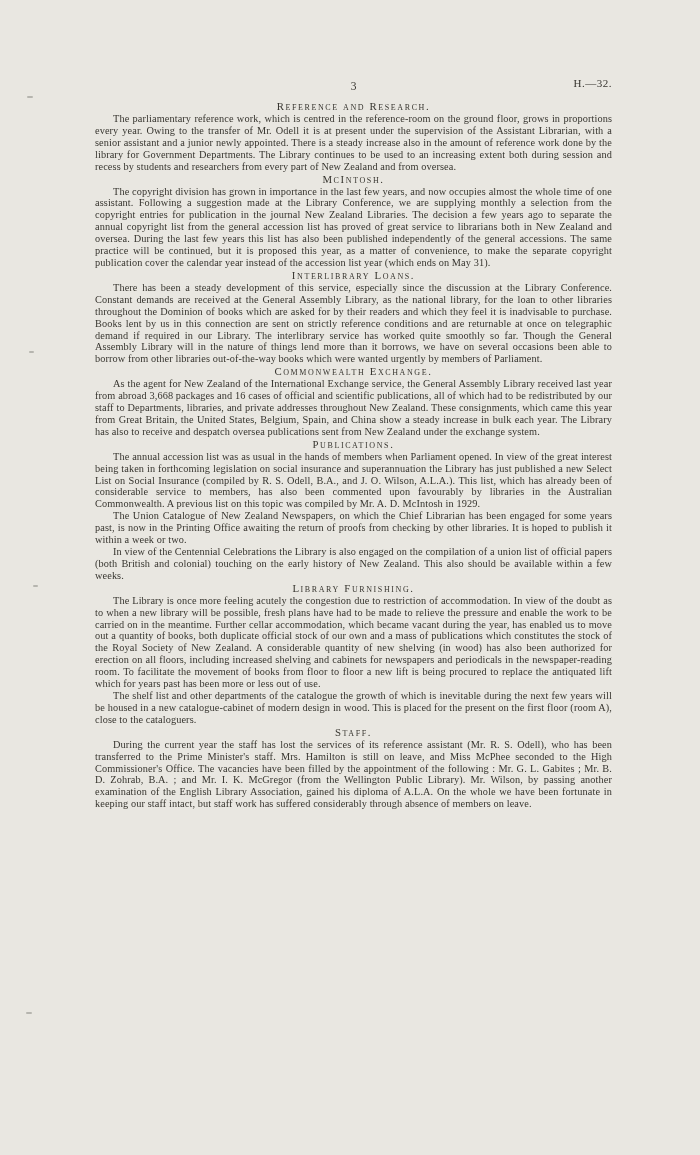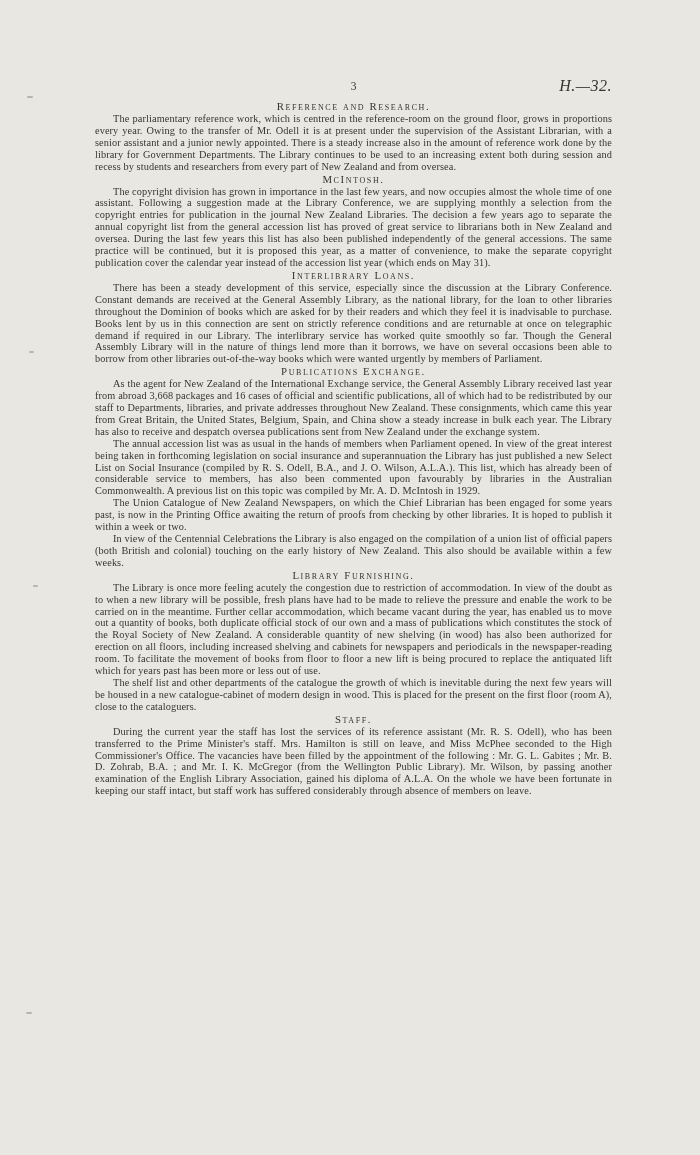--- a/index.html
+++ b/index.html
@@ -25,23 +25,22 @@
   .page-num {
     position: absolute;
     left: 50%;
     transform: translateX(-50%);
     font-size: 11.5px;
   }
   .doc-ref {
     position: absolute;
     right: 0;
     top: -3px;
-    font-size: 16px;
+    font-size: 11px;
     letter-spacing: 0.5px;
-    font-style: italic;
   }
   .section { margin: 0; }
   .section-heading {
     text-align: center;
     font-size: 10.8px;
     font-weight: 400;
     font-variant: small-caps;
     letter-spacing: 1.6px;
     margin-top: 0;
     margin-bottom: 1px;
@@ -87,25 +86,26 @@
     <h2 class="section-heading">McIntosh.</h2>
     <p class="body-para">The copyright division has grown in importance in the last few years, and now occupies almost the whole time of one assistant.  Following a suggestion made at the Library Conference, we are supplying monthly a selection from the copyright entries for publication in the journal New Zealand Libraries.  The decision a few years ago to separate the annual copyright list from the general accession list has proved of great service to librarians both in New Zealand and oversea.  During the last few years this list has also been published independently of the general accessions.  The same practice will be continued, but it is proposed this year, as a matter of convenience, to make the separate copyright publication cover the calendar year instead of the accession list year (which ends on May 31).</p>
   </div>
 
   <div class="section">
     <h2 class="section-heading">Interlibrary Loans.</h2>
     <p class="body-para">There has been a steady development of this service, especially since the discussion at the Library Conference.  Constant demands are received at the General Assembly Library, as the national library, for the loan to other libraries throughout the Dominion of books which are asked for by their readers and which they feel it is inadvisable to purchase.  Books lent by us in this connection are sent on strictly reference conditions and are returnable at once on telegraphic demand if required in our Library.  The interlibrary service has worked quite smoothly so far.  Though the General Assembly Library will in the nature of things lend more than it borrows, we have on several occasions been able to borrow from other libraries out-of-the-way books which were wanted urgently by members of Parliament.</p>
   </div>
 
   <div class="section">
-    <h2 class="section-heading">Publications Exchange.</h2>
+    <h2 class="section-heading">Commonwealth Exchange.</h2>
     <p class="body-para">As the agent for New Zealand of the International Exchange service, the General Assembly Library received last year from abroad 3,668 packages and 16 cases of official and scientific publications, all of which had to be redistributed by our staff to Departments, libraries, and private addresses throughout New Zealand.  These consignments, which came this year from Great Britain, the United States, Belgium, Spain, and China show a steady increase in bulk each year.  The Library has also to receive and despatch oversea publications sent from New Zealand under the exchange system.</p>
   </div>
 
   <div class="section">
+    <h2 class="section-heading">Publications.</h2>
     <p class="body-para">The annual accession list was as usual in the hands of members when Parliament opened.  In view of the great interest being taken in forthcoming legislation on social insurance and superannuation the Library has just published a new Select List on Social Insurance (compiled by R. S. Odell, B.A., and J. O. Wilson, A.L.A.).  This list, which has already been of considerable service to members, has also been commented upon favourably by libraries in the Australian Commonwealth.  A previous list on this topic was compiled by Mr. A. D. McIntosh in 1929.</p>
     <p class="body-para">The Union Catalogue of New Zealand Newspapers, on which the Chief Librarian has been engaged for some years past, is now in the Printing Office awaiting the return of proofs from checking by other libraries.  It is hoped to publish it within a week or two.</p>
     <p class="body-para">In view of the Centennial Celebrations the Library is also engaged on the compilation of a union list of official papers (both British and colonial) touching on the early history of New Zealand.  This also should be available within a few weeks.</p>
   </div>
 
   <div class="section">
     <h2 class="section-heading">Library Furnishing.</h2>
     <p class="body-para">The Library is once more feeling acutely the congestion due to restriction of accommodation. In view of the doubt as to when a new library will be possible, fresh plans have had to be made to relieve the pressure and enable the work to be carried on in the meantime.  Further cellar accommodation, which became vacant during the year, has enabled us to move out a quantity of books, both duplicate official stock of our own and a mass of publications which constitutes the stock of the Royal Society of New Zealand.  A considerable quantity of new shelving (in wood) has also been authorized for erection on all floors, including increased shelving and cabinets for newspapers and periodicals in the newspaper-reading room.  To facilitate the movement of books from floor to floor a new lift is being procured to replace the antiquated lift which for years past has been more or less out of use.</p>
     <p class="body-para">The shelf list and other departments of the catalogue the growth of which is inevitable during the next few years will be housed in a new catalogue-cabinet of modern design in wood.  This is placed for the present on the first floor (room A), close to the cataloguers.</p>
   </div>

